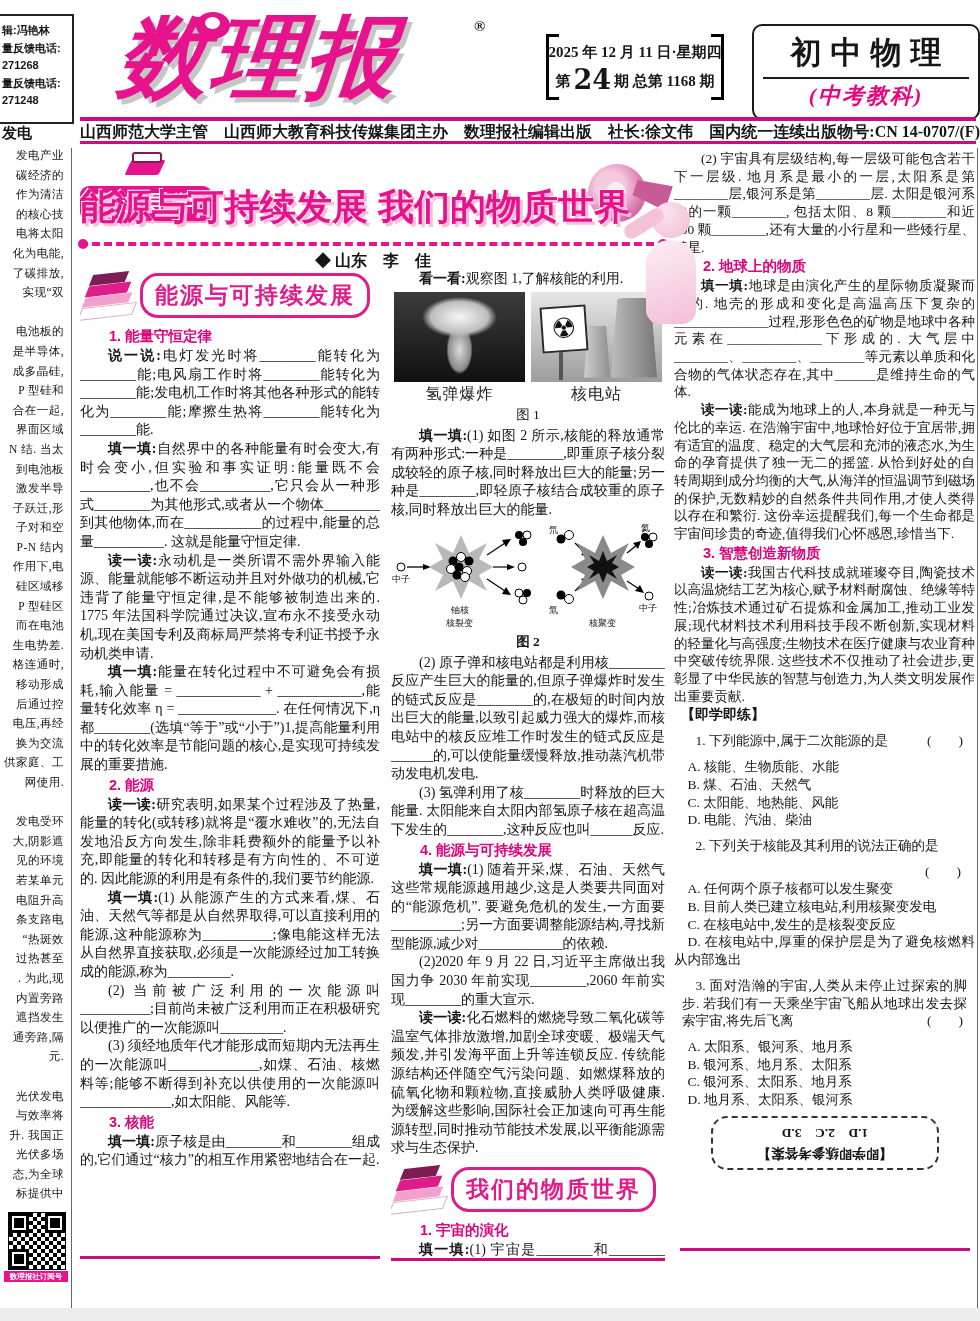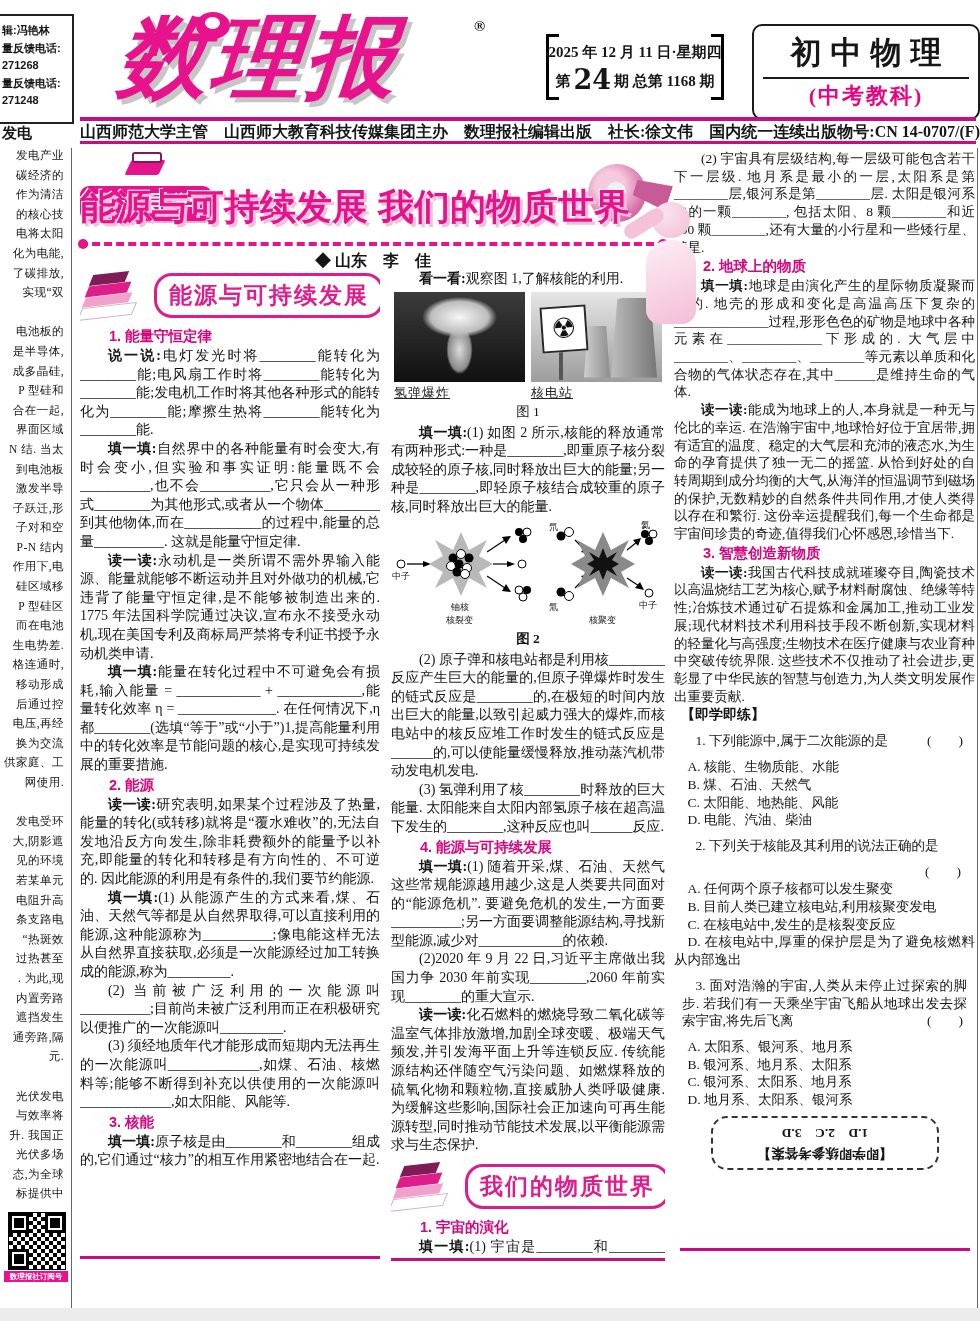--- a/index.html
+++ b/index.html
@@ -26,21 +26,21 @@
   .bkt{position:absolute;top:0;bottom:0;width:10px;}
   .bkt.l{left:0;border:3px solid #000;border-right:none;}
   .bkt.r{right:0;border:3px solid #000;border-left:none;}
   #dateL1{margin-top:9px;text-align:center;font-weight:bold;font-size:15px;}
   #dateL2{text-align:center;font-weight:bold;font-size:15px;margin-top:2px;}
   #issueNum{font-family:"DejaVu Serif",serif;font-size:27px;vertical-align:-3px;margin:0 3px;}
 
   #subjBox{left:752px;top:24px;width:224px;height:86px;border:2px solid #1a1a1a;border-radius:10px;padding-top:6px;}
   #subjTitle{text-align:center;font-size:31px;font-weight:bold;letter-spacing:9px;text-indent:9px;}
   #subjRule{height:2px;background:#1a1a1a;margin:3px 9px 2px;}
-  #subjEd{text-align:center;font-size:22px;font-weight:bold;color:#e5067f;letter-spacing:2px;}
+  #subjEd{text-align:center;font-size:22px;font-weight:bold;color:#e5067f;letter-spacing:2px;font-style:italic;}
 
   #pubTop{left:80px;top:117px;width:896px;height:4px;background:#c90c7f;}
   #pubLine{left:80px;top:122px;width:896px;text-align:left;font-size:16px;font-weight:bold;white-space:nowrap;}
   #pubBot{left:80px;top:141px;width:896px;height:3px;background:#c90c7f;}
 
   
   #sideCol{left:2px;top:124px;width:62px;}
   #sideHead{font-size:15px;font-weight:bold;margin-bottom:3px;}
   #sideLines div{font-size:11.5px;line-height:19.6px;letter-spacing:0.5px;white-space:nowrap;
     min-height:19.6px;text-align:right;}
@@ -95,21 +95,21 @@
   
   .col{position:absolute;overflow:hidden;}
   #col1{left:80px;top:270px;width:300px;height:985px;}
   #col2{left:391px;top:270px;width:274px;height:988px;}
   #col3{left:674px;top:150px;width:301px;height:1098px;}
   .para{margin:0;text-align:justify;text-indent:2em;font-size:14px;line-height:18.6px;}
   #col3 .para{font-size:13.5px;line-height:17.7px;}
   .plabel{font-weight:bold;}
   .sub-h{color:#d8067e;font-weight:bold;font-size:14.5px;line-height:21px;margin-left:2em;
     font-family:"Liberation Sans",sans-serif;}
-  .sec-head{display:flex;align-items:center;gap:18px;margin:0 0 6px;}
+  .sec-head{display:flex;align-items:center;gap:4px;margin:0 0 6px;}
   .books-icon{position:relative;width:56px;height:50px;flex:0 0 auto;}
   .books-icon i{position:absolute;display:block;transform:skewX(-28deg) rotate(-7deg);}
   .books-icon .b1{left:12px;top:3px;width:34px;height:11px;background:#7e1c55;}
   .books-icon .b2{left:8px;top:14px;width:40px;height:11px;background:#df1d8a;}
   .books-icon .b3{left:5px;top:25px;width:44px;height:10px;background:#f0a2cd;}
   .books-icon .b4{left:1px;top:35px;width:50px;height:11px;background:#fff;border:1px solid #d8a8c4;}
   .sec-badge{border:3px solid #df1d8a;border-radius:18px;color:#df1d8a;font-weight:bold;font-size:23px;
     letter-spacing:2px;padding:4px 12px;font-family:"Liberation Sans",sans-serif;white-space:nowrap;background:#fff;}
 
   
@@ -123,21 +123,21 @@
   #phPlant{background:linear-gradient(#e6e6e6,#9d9d9d);}
   .tower{position:absolute;right:5px;top:6px;width:46px;height:80px;
     background:linear-gradient(90deg,#bdbdbd,#777);border-radius:12px 12px 0 0;
     clip-path:polygon(14% 0,86% 0,100% 100%,0 100%);}
   .tower2{position:absolute;right:52px;top:34px;width:26px;height:52px;
     background:linear-gradient(90deg,#cfcfcf,#8e8e8e);clip-path:polygon(15% 0,85% 0,100% 100%,0 100%);}
   .sign{position:absolute;left:10px;top:14px;width:42px;height:42px;background:#fff;border:2px solid #2a2a2a;
     display:flex;align-items:center;justify-content:center;font-size:28px;line-height:1;
     font-family:"DejaVu Sans",sans-serif;transform:rotate(-4deg);color:#111;}
   .pole{position:absolute;left:28px;top:58px;width:4px;height:30px;background:#555;}
-  .ph-cap{font-size:13px;text-align:left;letter-spacing:1px;margin-top:2px;color:#222;text-decoration:underline;}
+  .ph-cap{font-size:16px;text-align:center;letter-spacing:1px;margin-top:2px;color:#222;}
   .fig-cap{font-size:13.5px;text-align:center;margin:1px 0 2px;}
   .half{width:131px;}
   svg text{font-size:9px;font-family:"Liberation Serif",serif;fill:#111;}
   .fig2cap{font-size:13.5px;text-align:center;margin:0 0 2px;font-weight:bold;}
 
   
   .prac-title{font-weight:bold;font-size:14px;margin-left:0.5em;line-height:19px;}
   .q{position:relative;margin:8px;text-align:justify;text-indent:1em;font-size:13.5px;line-height:17.7px;}
   .q .paren-abs{position:absolute;right:4px;top:0;text-indent:0;}
   .paren-line{text-align:right;padding-right:14px;font-size:13.5px;line-height:17.7px;margin:0;}

